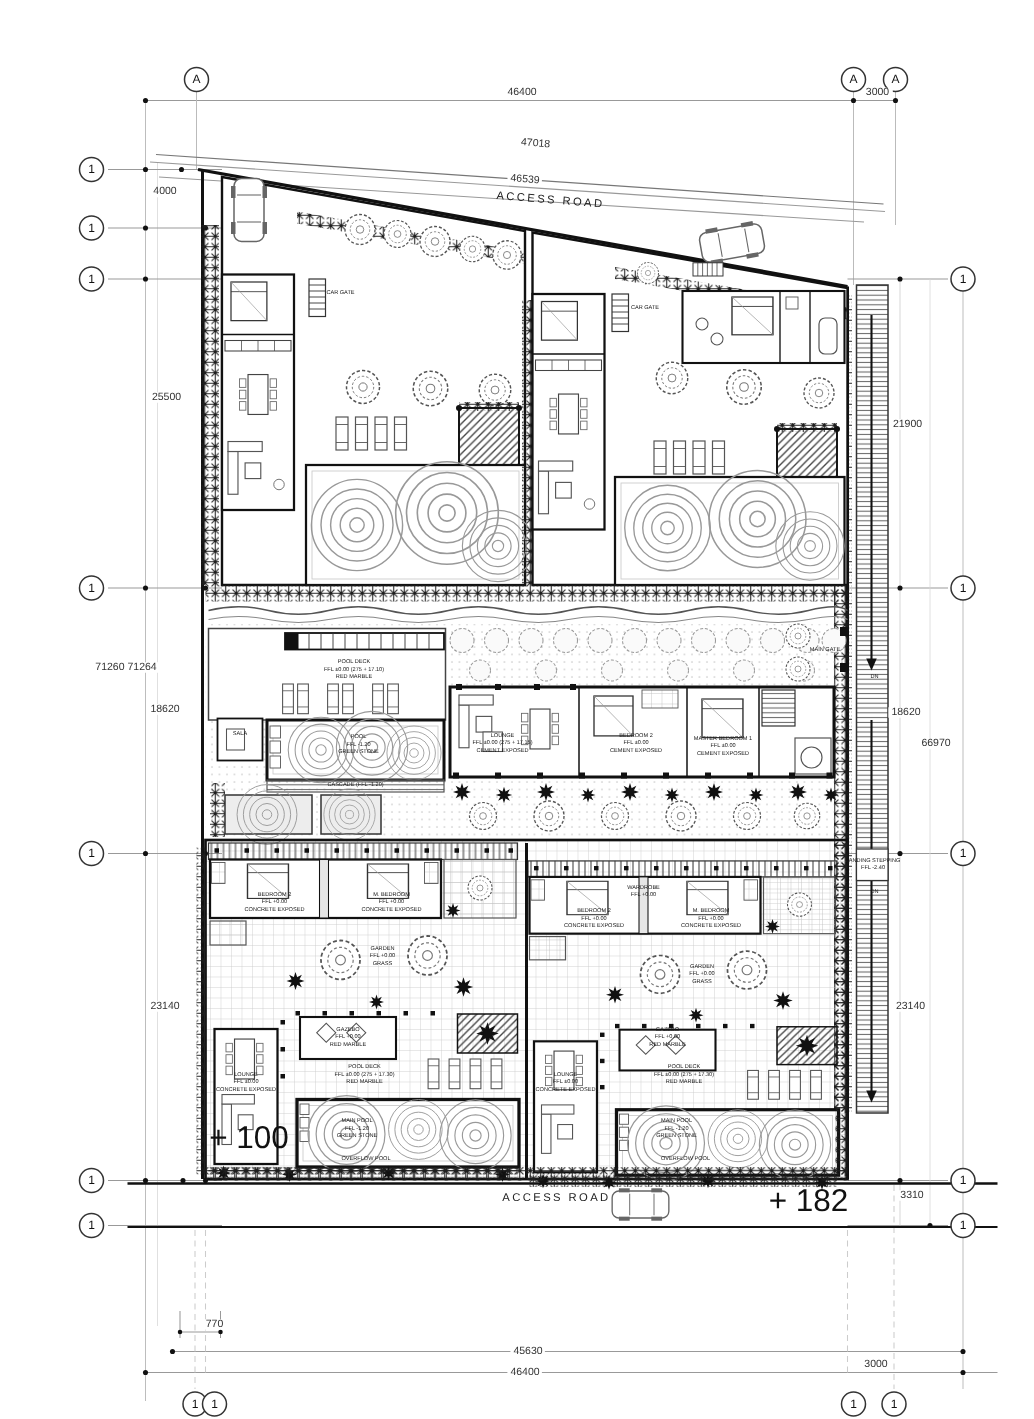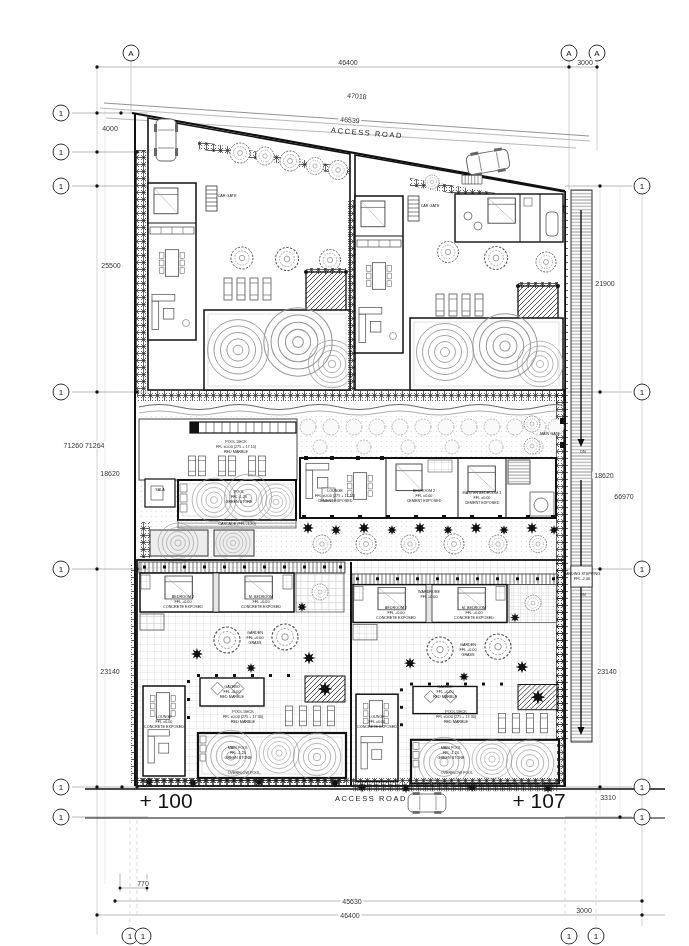--- a/index.html
+++ b/index.html
@@ -501,23 +501,23 @@
   <div class="d" style="left:604px;top:475px">18620</div>
   <div class="d" style="left:624px;top:496px">66970</div>
   <div class="d" style="left:607px;top:671px">23140</div>
   <div class="d" style="left:608px;top:797px">3310</div>
   <div class="d" style="left:352px;top:901px">45630</div>
   <div class="d" style="left:350px;top:915px">46400</div>
   <div class="d" style="left:584px;top:910px">3000</div>
 </div>
 
 <div class="lab-layer">
-  <div class="big" style="left:166px;top:801px">+ 100</div>
+  <div class="big" style="left:166px;top:759px">+ 100</div>
   <div class="d ar" style="left:371px;top:798px;background:transparent">ACCESS ROAD</div>
-  <div class="big" style="left:539px;top:801px">+ 107</div>
+  <div class="big" style="left:539px;top:801px">+ 182</div>
 </div>
 
 <div class="lab-layer">
   <div class="t" style="left:236px;top:447px">
     <span>POOL DECK</span>
         <span>FFL ±0.00 (275 + 17.10)</span>
         <span>RED MARBLE</span>
   </div>
   <div class="t" style="left:160px;top:490px">SALA</div>
   <div class="t" style="left:239px;top:497px">

